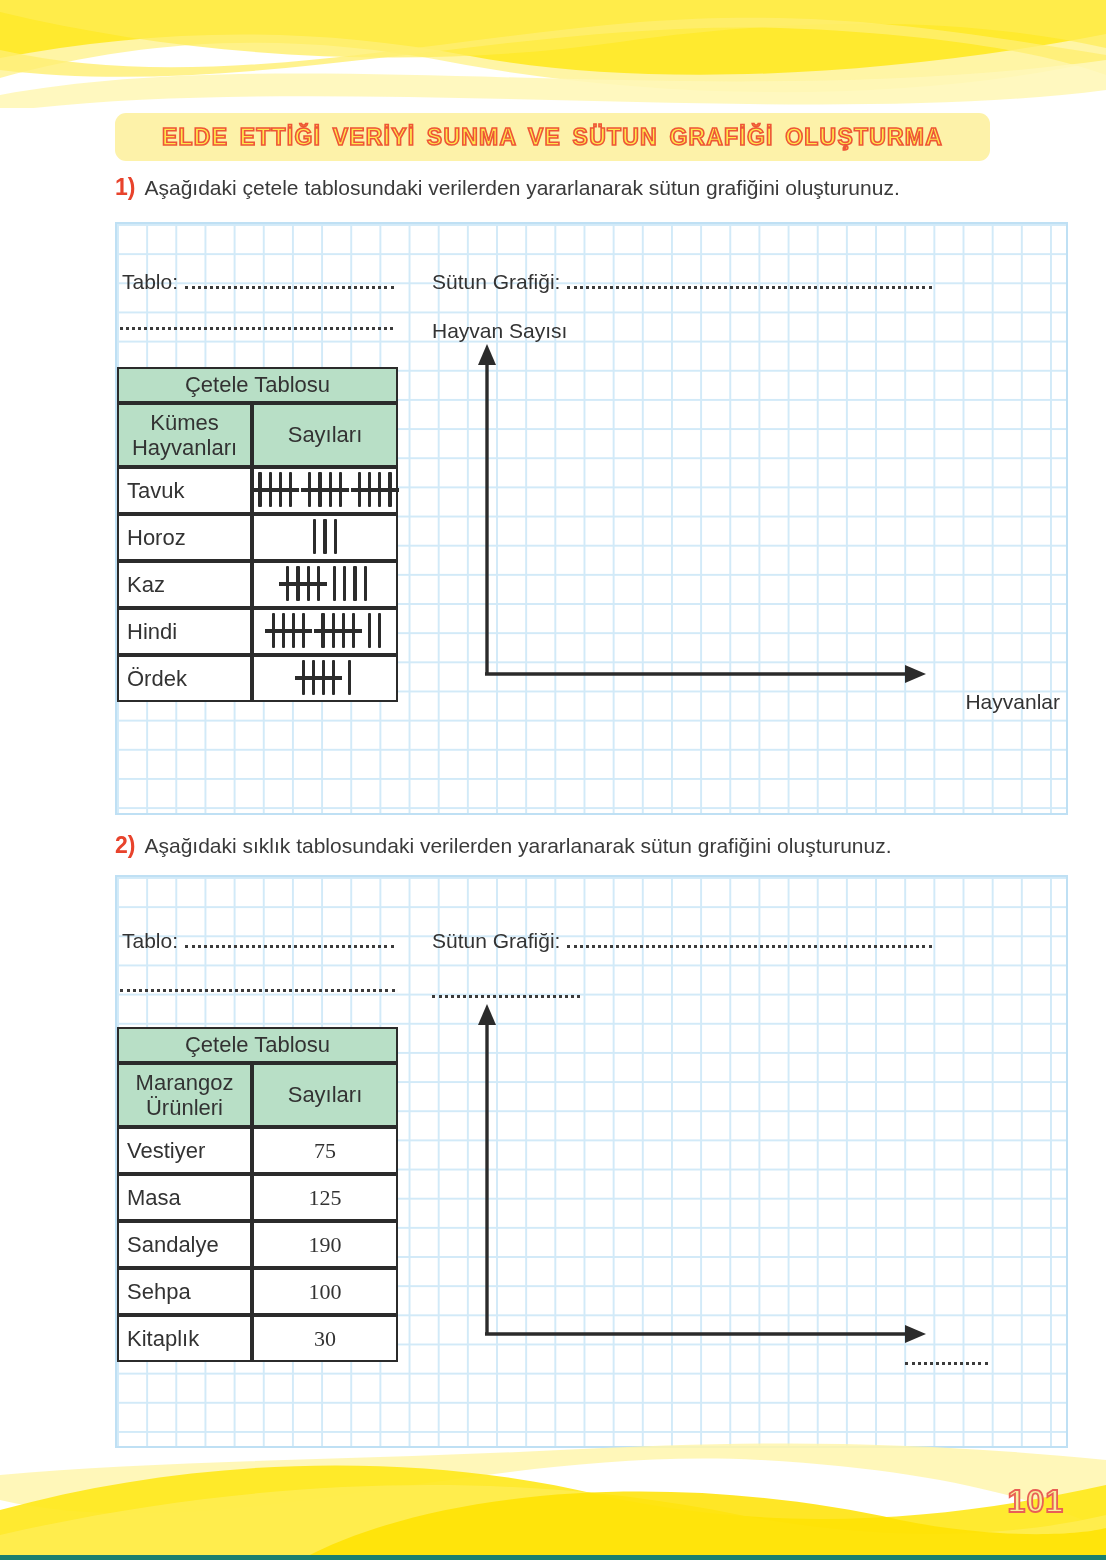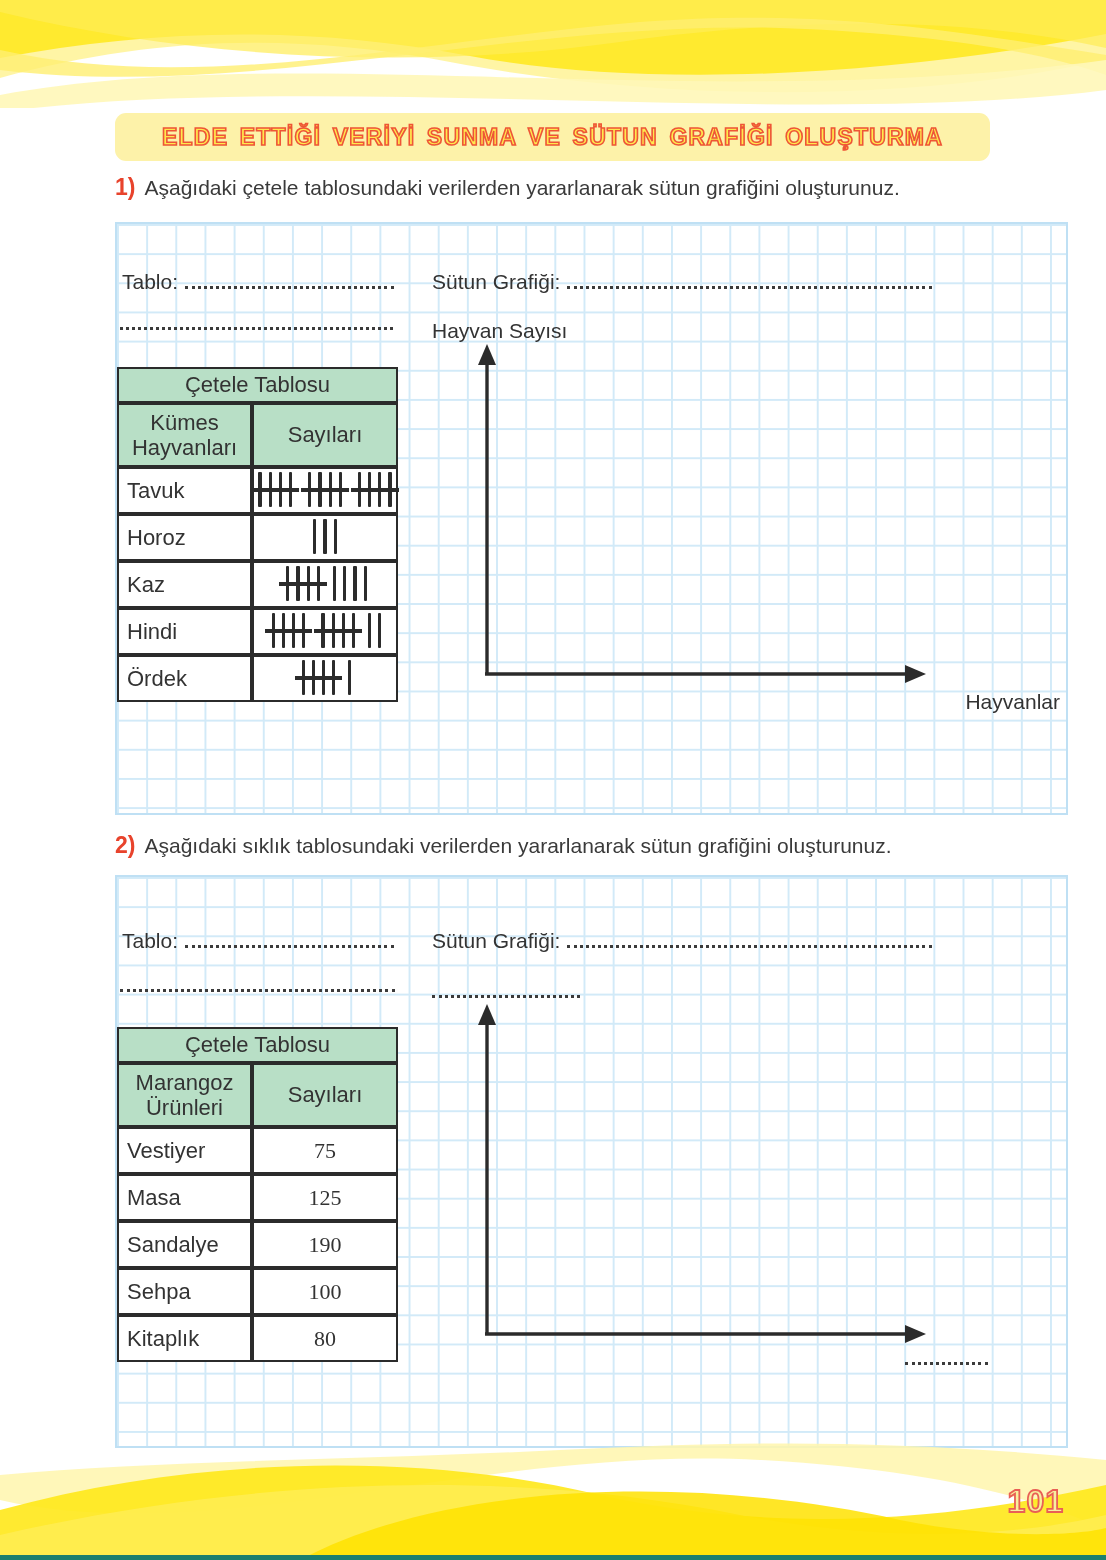--- a/index.html
+++ b/index.html
@@ -287,21 +287,21 @@
       <tr>
         <td class="t-label">Sandalye</td>
         <td class="t-value">190</td>
       </tr>
       <tr>
         <td class="t-label">Sehpa</td>
         <td class="t-value">100</td>
       </tr>
       <tr>
         <td class="t-label">Kitaplık</td>
-        <td class="t-value">80</td>
+        <td class="t-value">30</td>
       </tr>
     </tbody>
       </table>
   </div>
 
   <svg class="waves-bottom" viewBox="0 0 1106 120" preserveAspectRatio="none">
     <path d="M0,60 C220,110 480,5 760,20 C940,30 1040,60 1106,90 V20 C900,0 760,0 560,10 C360,20 160,20 0,35 Z" fill="#fff6ad" opacity="0.85"></path>
     <path d="M0,120 V70 C200,15 420,12 600,55 C780,95 950,80 1106,45 V120 Z" fill="#ffe81a" opacity="0.9"></path>
     <path d="M0,120 V95 C260,35 520,30 740,75 C900,105 1020,95 1106,75 V120 Z" fill="#ffed55" opacity="0.8"></path>
     <path d="M300,120 C450,40 700,35 900,80 C1000,100 1080,95 1106,88 V120 Z" fill="#ffe200" opacity="0.85"></path>

